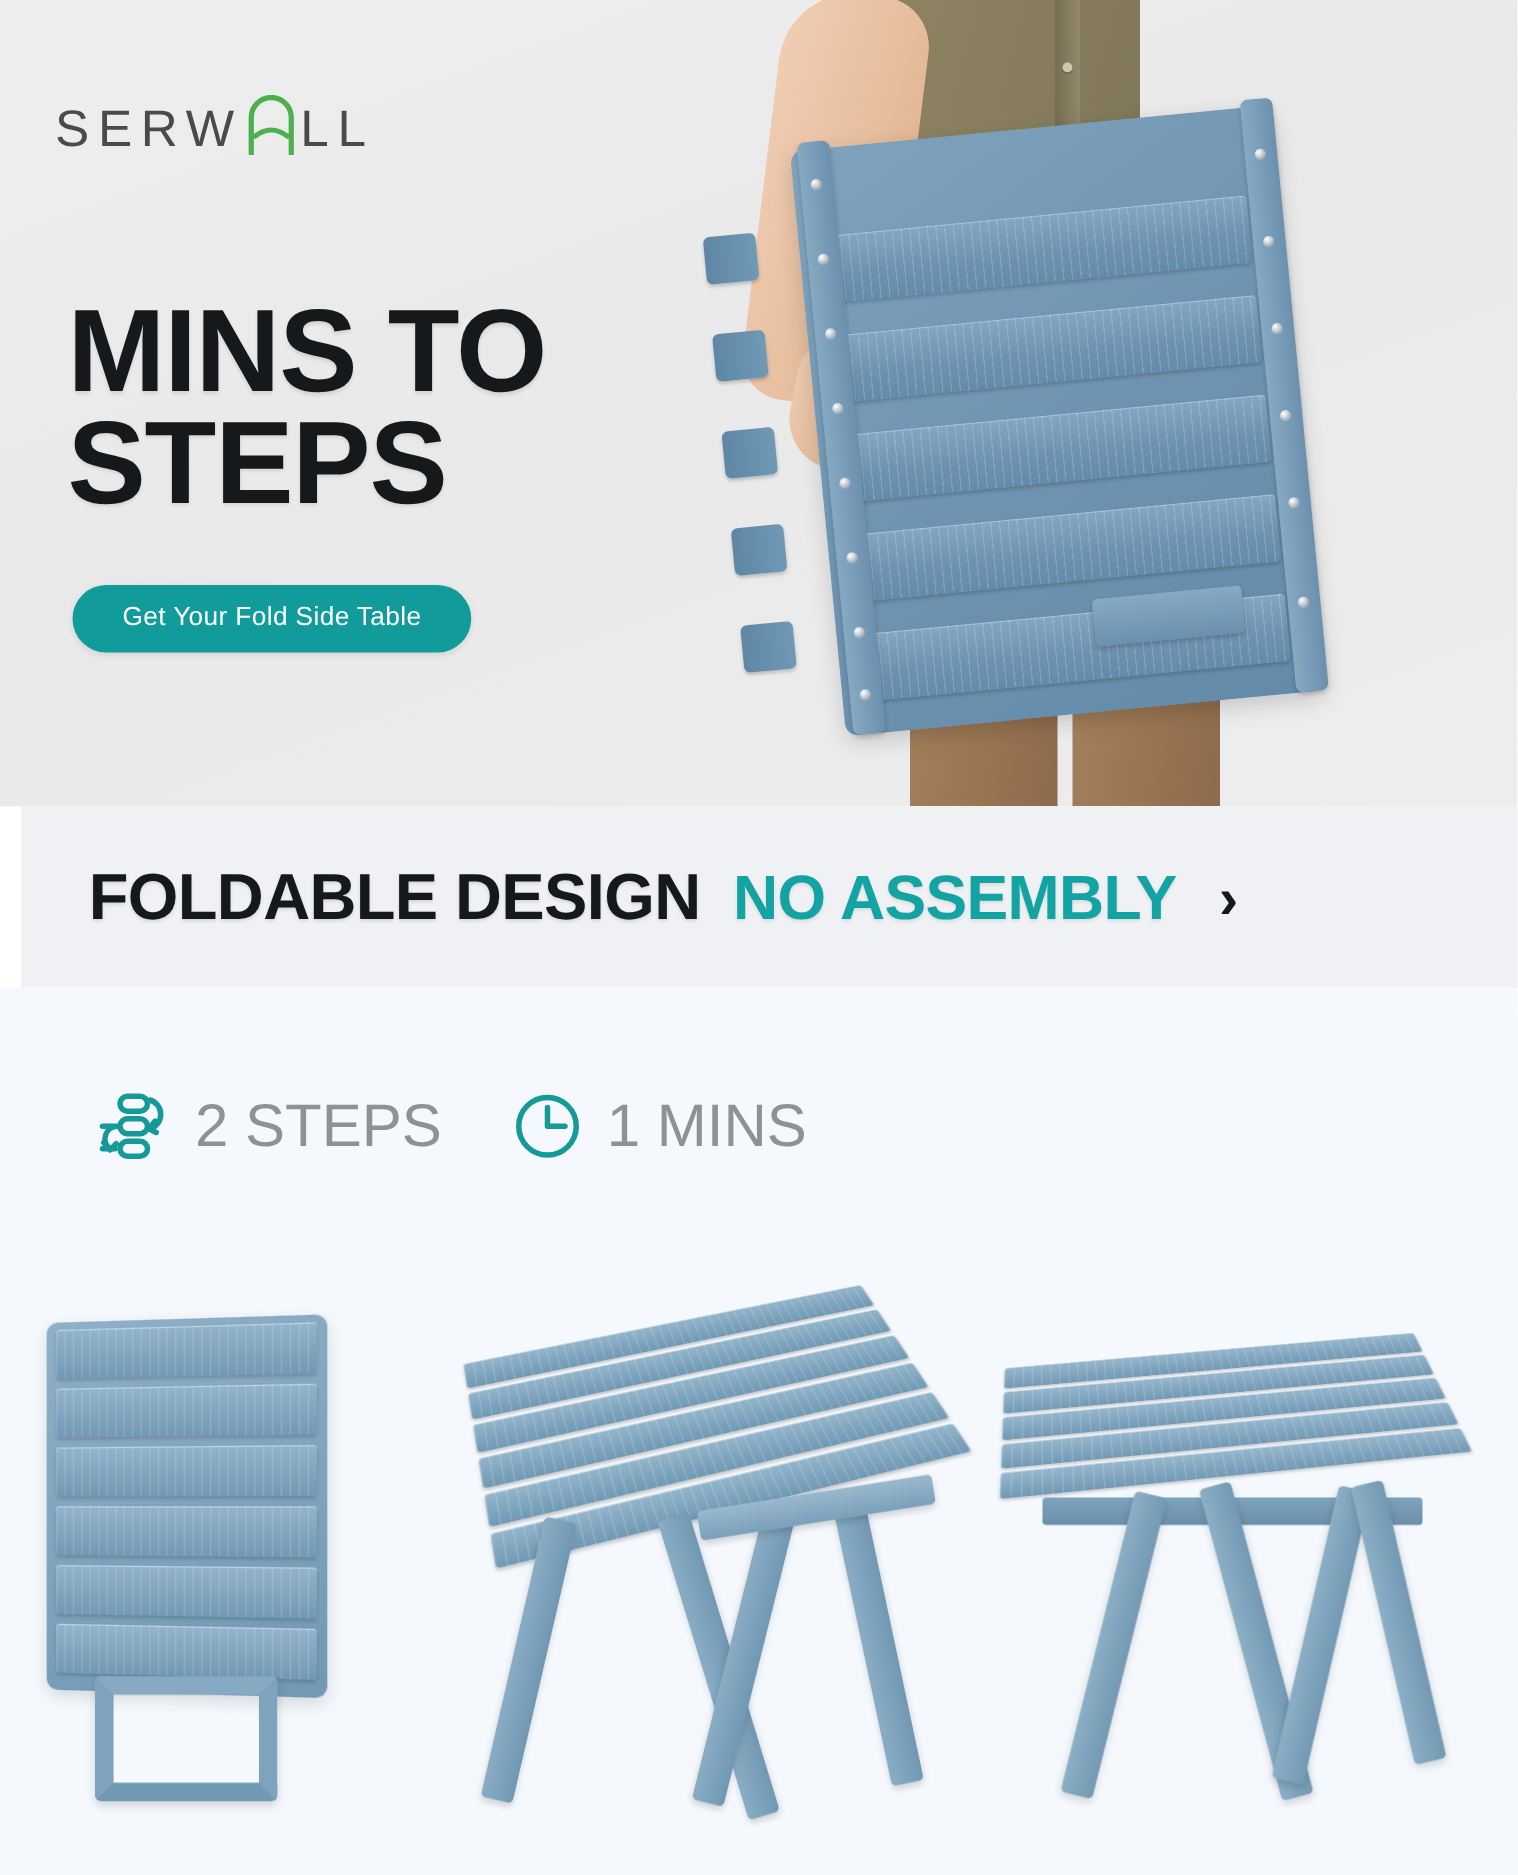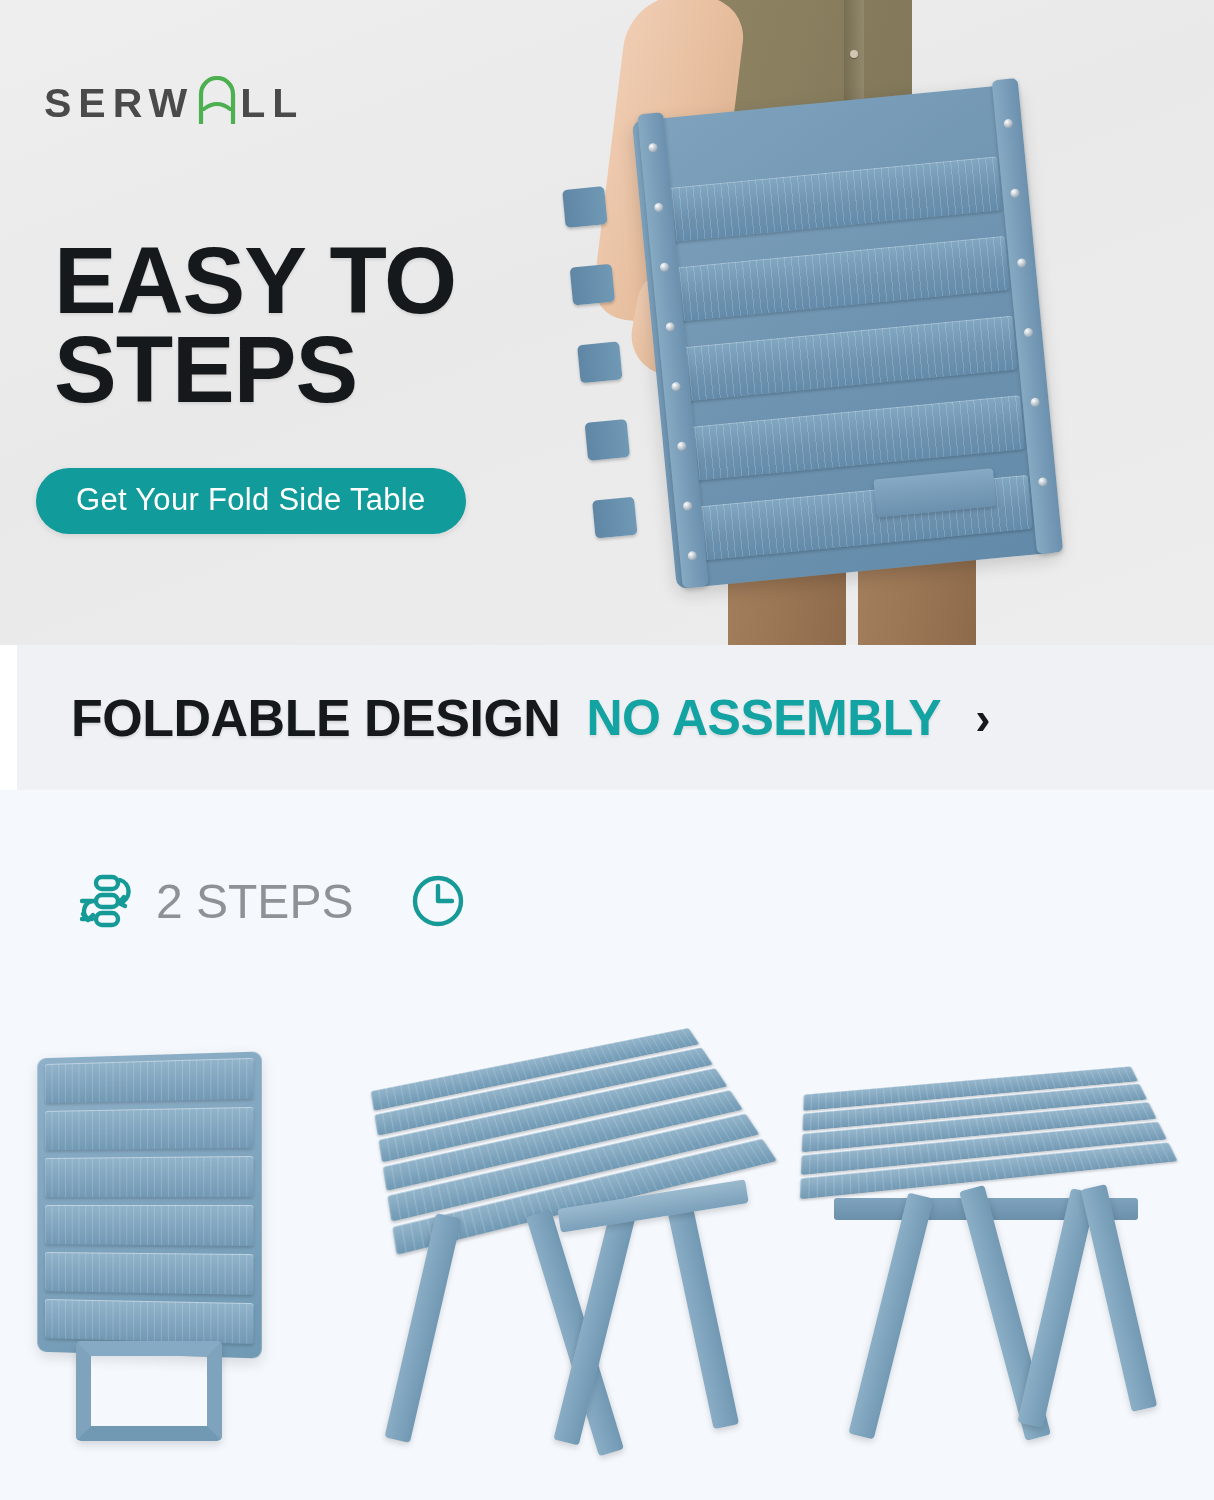--- a/index.html
+++ b/index.html
@@ -14,41 +14,41 @@
   
   .hero {
     position:absolute; left:0; top:0; width:1214px; height:645px;
     background:linear-gradient(160deg,#eeeeee 0%, #e9e9e9 45%, #ededed 100%);
     overflow:hidden;
   }
 
   
   .logo { position:absolute; left:44px; top:76px; display:flex; align-items:flex-end; }
   .logo-text {
-    font-size:41px; letter-spacing:7px; color:#4a4a4a; font-weight:700;
+    font-size:41px; letter-spacing:7px; color:#4a4a4a; font-weight:400;
     line-height:1;
   }
   .logo-a { position:relative; width:40px; height:48px; margin:0 3px; }
   .logo-a svg { display:block; }
 
   
   .headline {
     position:absolute; left:54px; top:236px;
     font-size:94px; font-weight:bold; line-height:0.95;
     color:#15191c; letter-spacing:-1px;
     text-shadow:0 2px 3px rgba(0,0,0,.10);
   }
   .headline div { white-space:nowrap; }
 
   
   .cta {
-    position:absolute; left:36px; top:468px;
+    position:absolute; left:58px; top:468px;
     background:#119b9b; color:#ffffff;
     border-radius:40px; padding:14px 40px 16px 40px;
-    font-size:31px; letter-spacing:.3px;
+    font-size:21px; letter-spacing:.3px;
     box-shadow:0 2px 6px rgba(0,0,0,.10);
     display:inline-block;
   }
 
   
   .photo { position:absolute; left:600px; top:0; width:614px; height:645px; }
 
   .torso {
     position:absolute; left:72px; top:-10px; width:240px; height:352px;
     background:linear-gradient(105deg,#8e8463 0%, #8a8060 40%, #7d7356 100%);
@@ -228,21 +228,21 @@
     <span class="logo-a">
       <svg viewBox="0 0 40 48" width="40" height="48" aria-hidden="true">
         <path d="M4 47 L4 18 A16 16 0 0 1 36 18 L36 47" fill="none" stroke="#4CAF50" stroke-width="4.2" stroke-linecap="round"></path>
         <path d="M7 33 Q20 23 33 33" fill="none" stroke="#4CAF50" stroke-width="4" stroke-linecap="round"></path>
       </svg>
     </span>
     <span class="logo-text">LL</span>
   </div>
 
   <div class="headline">
-    <div>EASY TO</div>
+    <div>MINS TO</div>
     <div>STEPS</div>
   </div>
 
   <div class="cta">Get Your Fold Side Table</div>
 
   <div class="photo">
     <div class="torso">
       <span class="btn-dot" style="top:60px"></span>
       <span class="btn-dot" style="top:150px"></span>
       <span class="btn-dot" style="top:240px"></span>
@@ -327,20 +327,21 @@
       </span>
       <span class="meta-label">2 STEPS</span>
     </div>
     <div class="meta-item">
       <span class="meta-icon">
         <svg viewBox="0 0 62 62" width="62" height="62" aria-hidden="true">
           <circle cx="31" cy="31" r="23" fill="none" stroke="#159a97" stroke-width="4.4"></circle>
           <path d="M31 16 L31 31 L45 31" fill="none" stroke="#159a97" stroke-width="4.4" stroke-linecap="round" stroke-linejoin="round"></path>
         </svg>
       </span>
+      <span class="meta-label">1 MINS</span>
     </div>
   </div>
 
   <div class="prod folded">
     <div class="f-top">
       <div class="f-slat" style="top:6px">
           <span class="grain"></span>
         </div>
       <div class="f-slat" style="top:54px">
           <span class="grain"></span>

